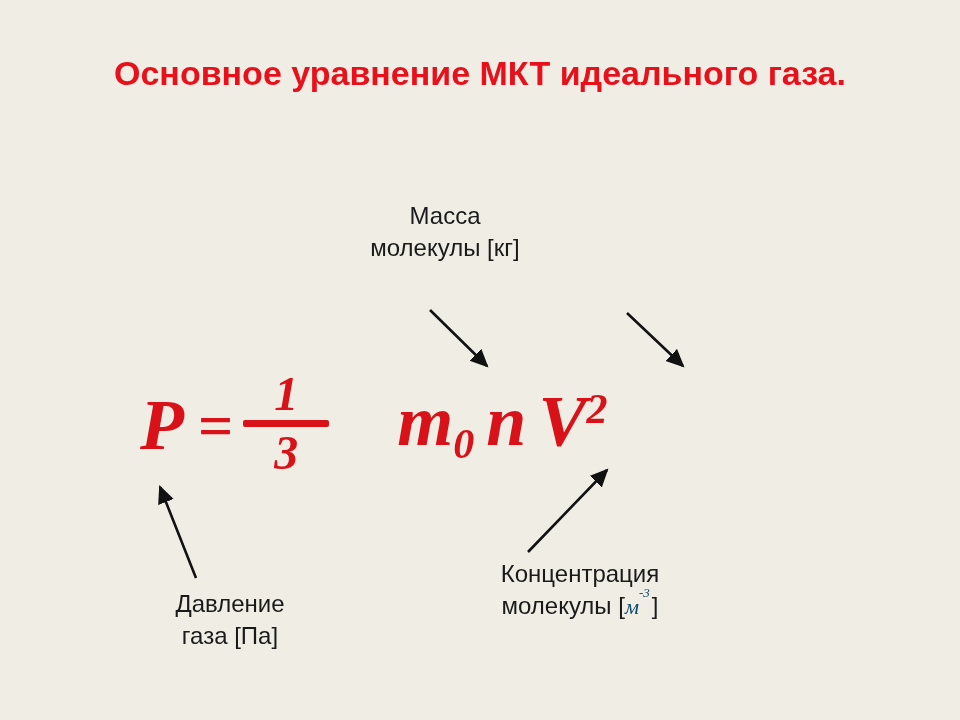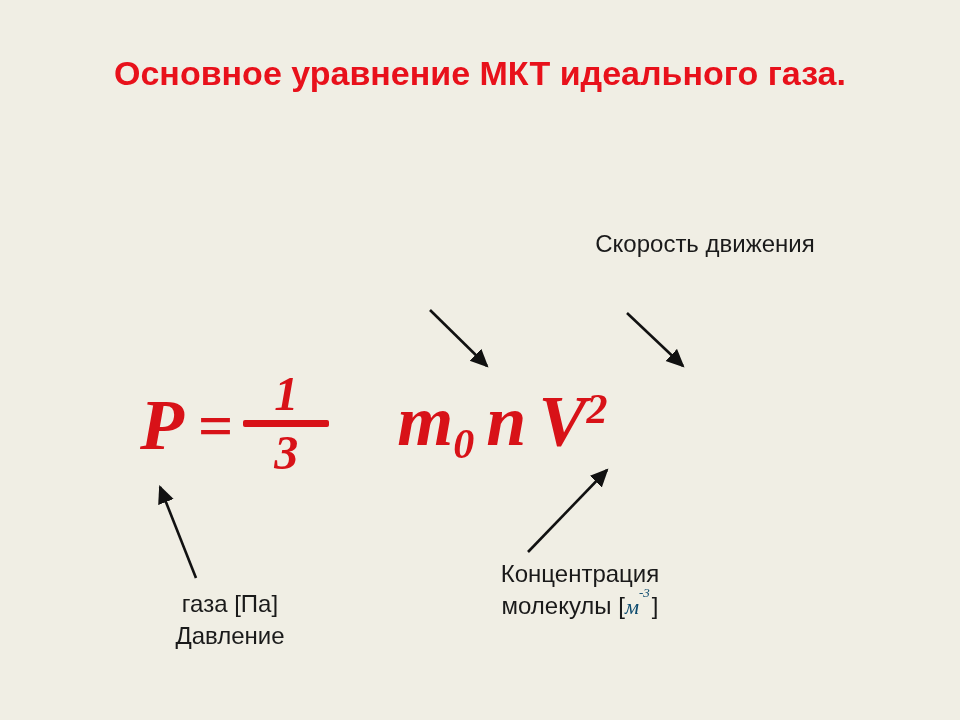--- a/index.html
+++ b/index.html
@@ -135,28 +135,31 @@
     pointer-events: none;
   }
 </style>
 </head>
 <body>
 
 <div id="slide">
 
   <div id="title">Основное уравнение МКТ идеального газа.</div>
 
+  <div class="label" id="label-mass">
+    <span class="lbl-line">Масса</span>
+    <span class="lbl-line">молекулы [кг]</span>
+  </div>
 
   <div class="label" id="label-speed">
-    <span class="lbl-line">Скорость движения</span>
   </div>
 
   <div class="label" id="label-pressure">
+    <span class="lbl-line">Давление</span>
     <span class="lbl-line">газа  [Па]</span>
-    <span class="lbl-line">Давление</span>
   </div>
 
   <div class="label" id="label-conc">
     <span class="lbl-line">Концентрация</span>
     <span class="lbl-line">
       <span>молекулы  [</span><span class="math-inline"><span>м</span><sup>-3</sup></span><span>]</span>
     </span>
   </div>
 
   <div id="formula">

